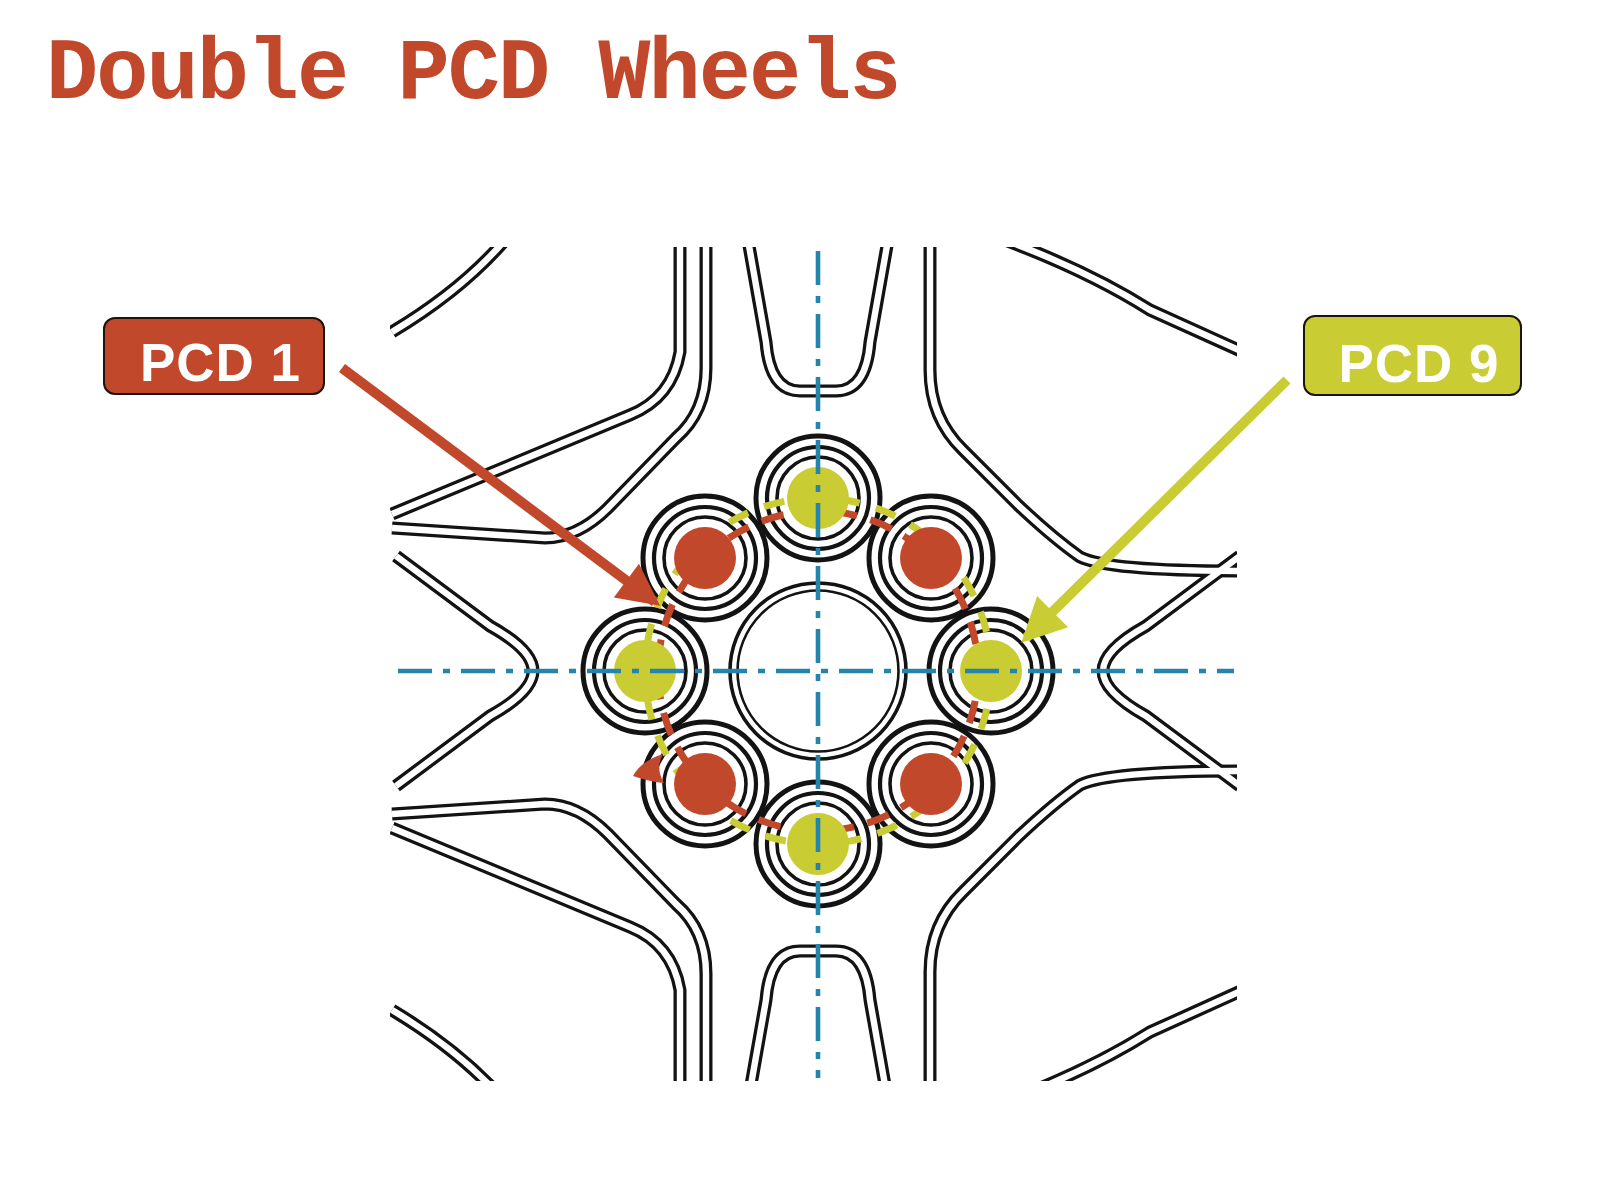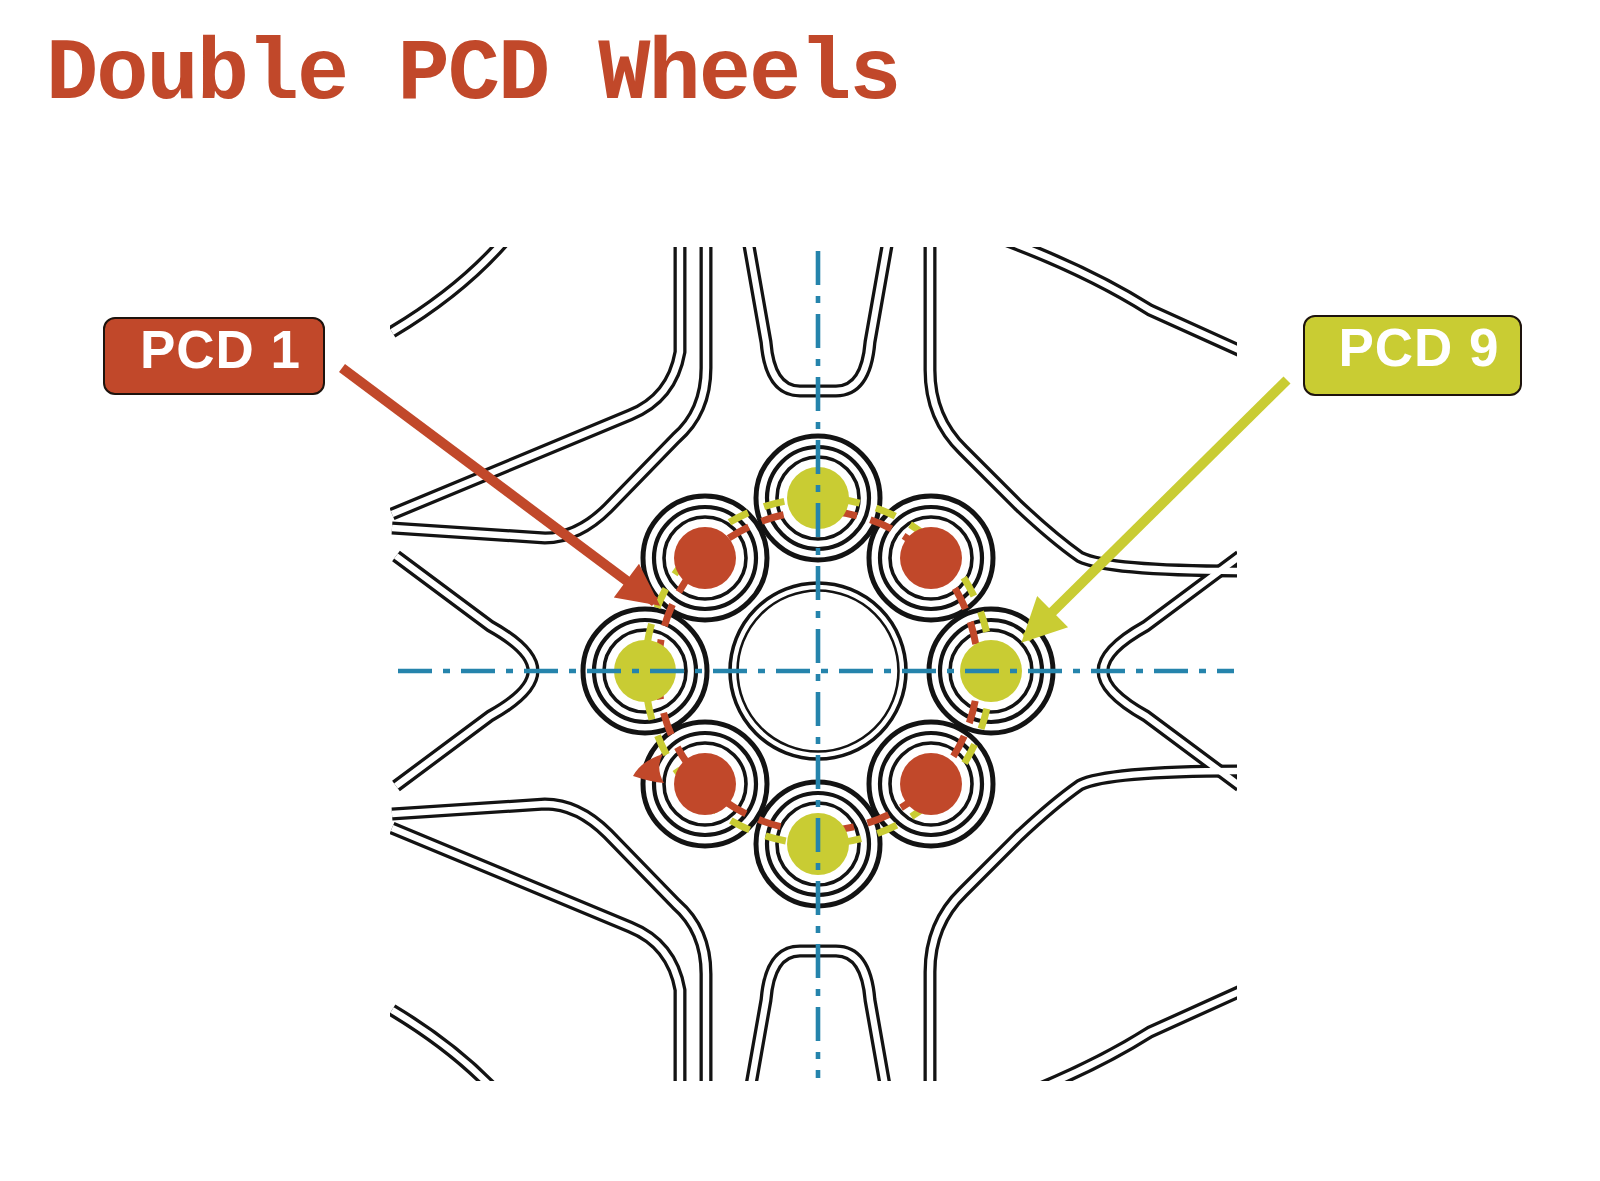--- a/index.html
+++ b/index.html
@@ -29,21 +29,21 @@
   .ring{stroke:var(--c-line,#131313);fill:none;}
   .pc1{stroke:var(--c-red,#C1482A);fill:none;}
   .pc2{stroke:var(--c-yellow,#C9CC33);fill:none;}
   .bolt-fill-1{fill:var(--c-red,#C1482A);}
   .bolt-fill-2{fill:var(--c-yellow,#C9CC33);}
   .cline{stroke:var(--c-blue,#2584AC);stroke-width:4.6;fill:none;}
   .arrow1{stroke:var(--c-red,#C1482A);stroke-width:10;fill:none;}
   .arrow2{stroke:var(--c-yellow,#C9CC33);stroke-width:10;fill:none;}
   .callout{
     position:absolute;
-    display:flex;align-items:flex-start;justify-content:center;
+    display:flex;align-items:flex-end;justify-content:center;
     color:#ffffff;
     font-weight:700;font-size:53px;letter-spacing:1px;
     border:2.5px solid #1d130d;
     border-radius:12px;
     box-sizing:border-box;
     white-space:nowrap;
     padding-left:13px;
   }
   .callout-pcd1{left:103px;top:317px;width:222px;height:78px;background:var(--c-red,#C1482A);}
   .callout-pcd2{left:1303px;top:315px;width:219px;height:81px;background:var(--c-yellow,#C9CC33);}

